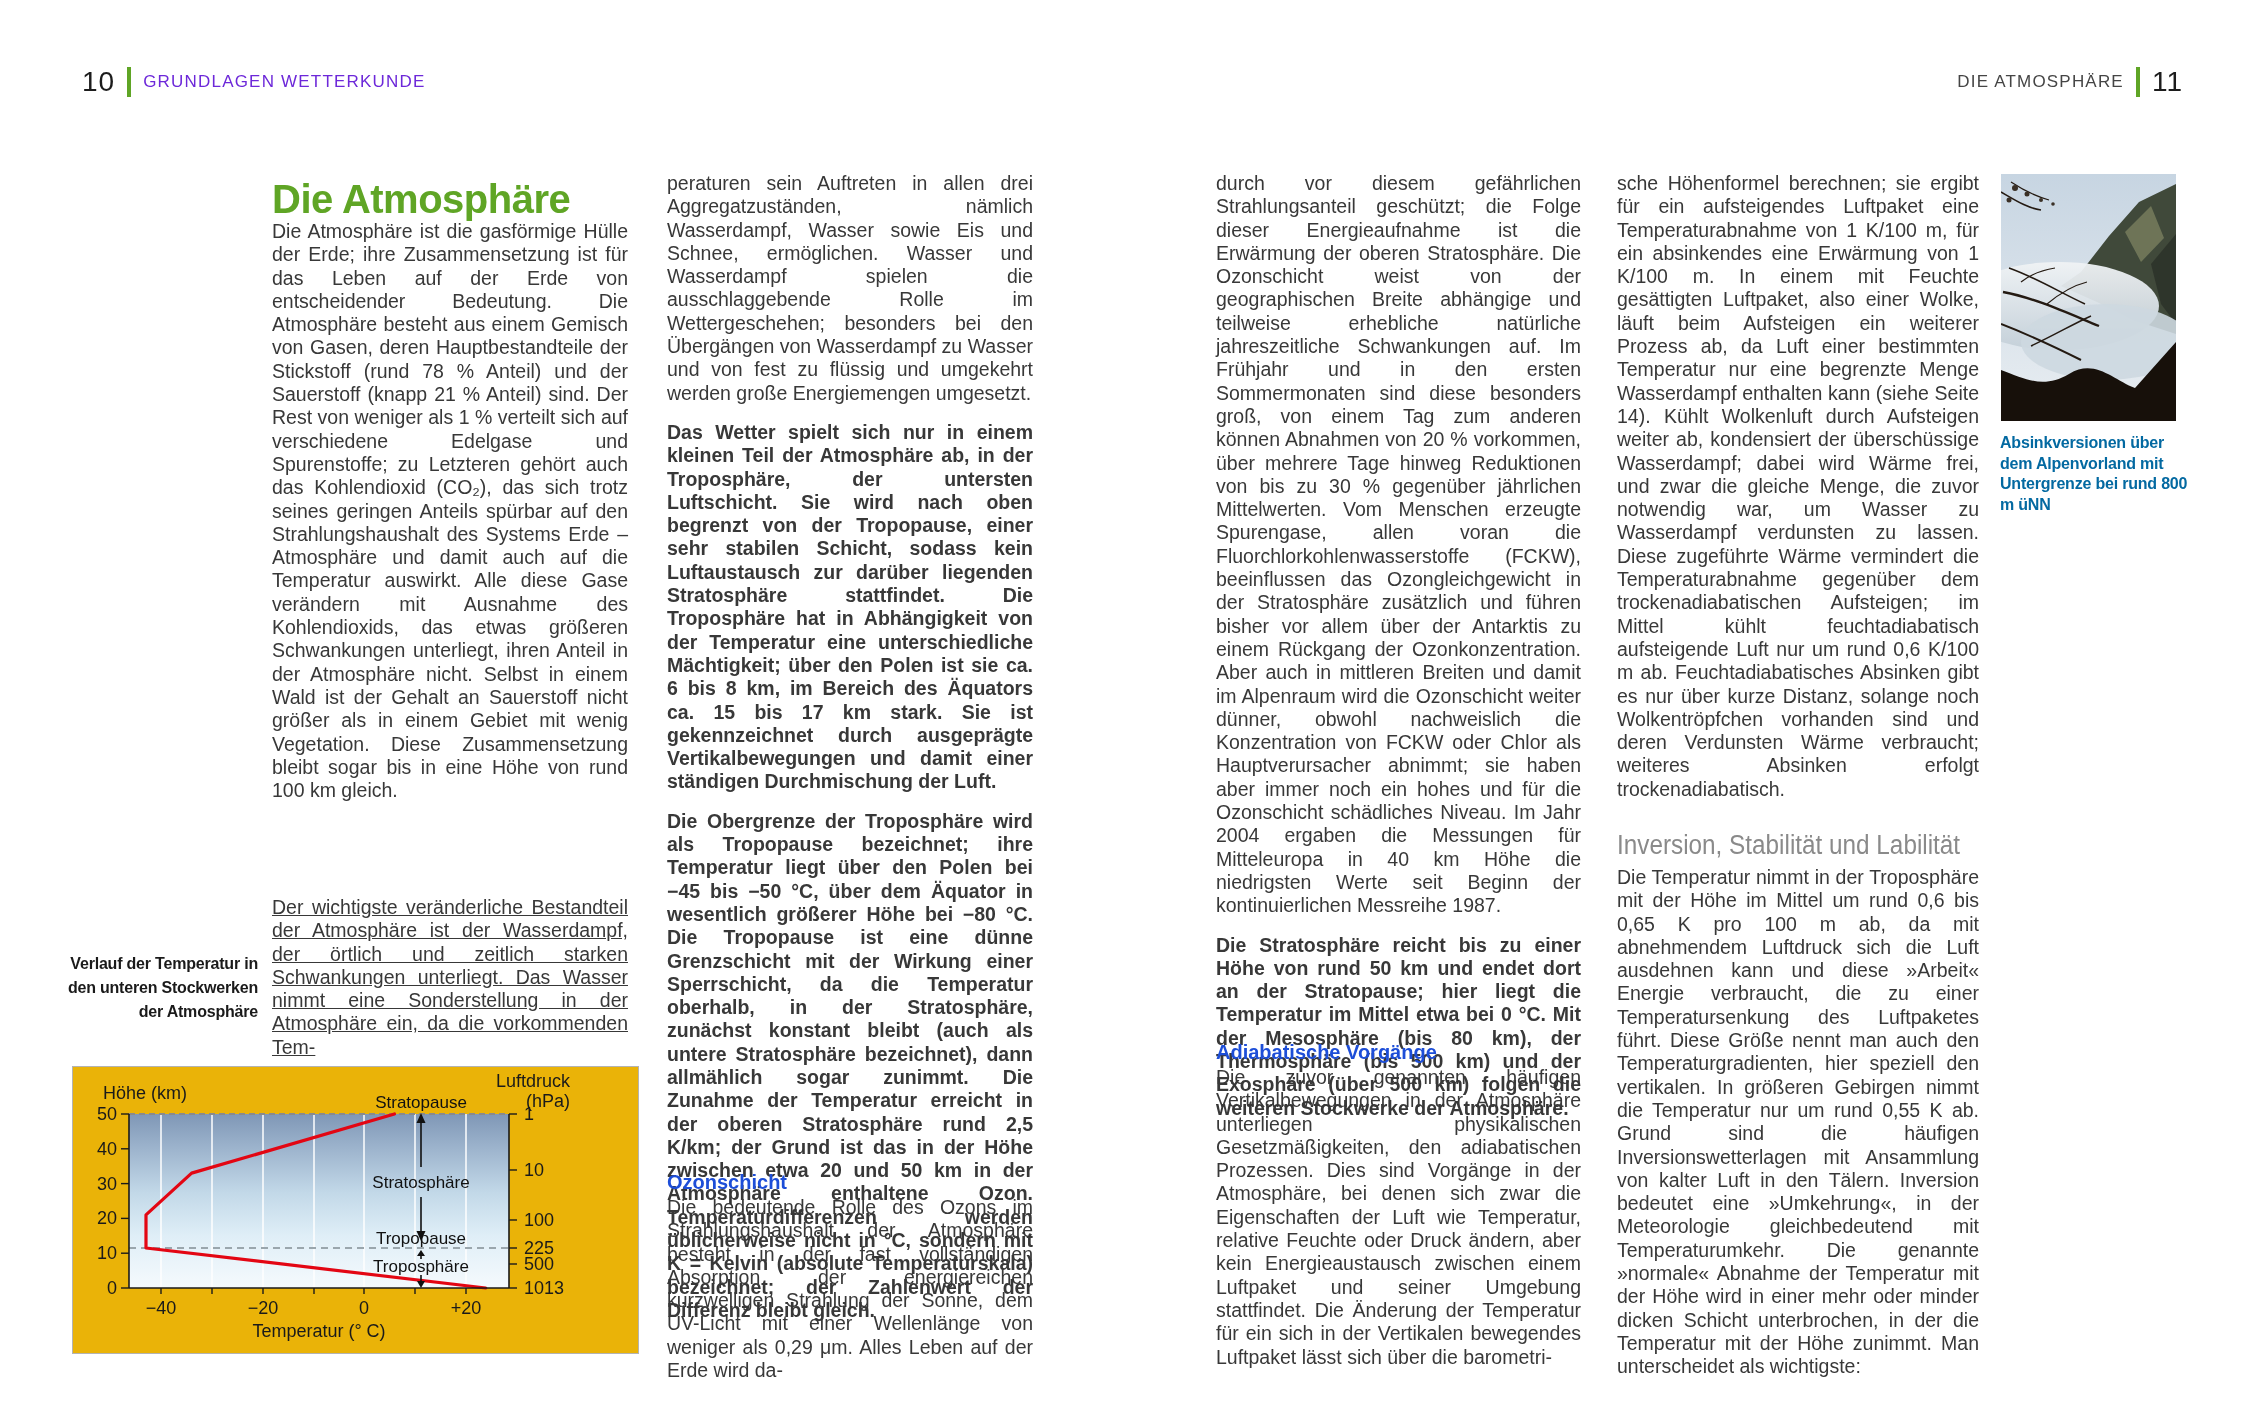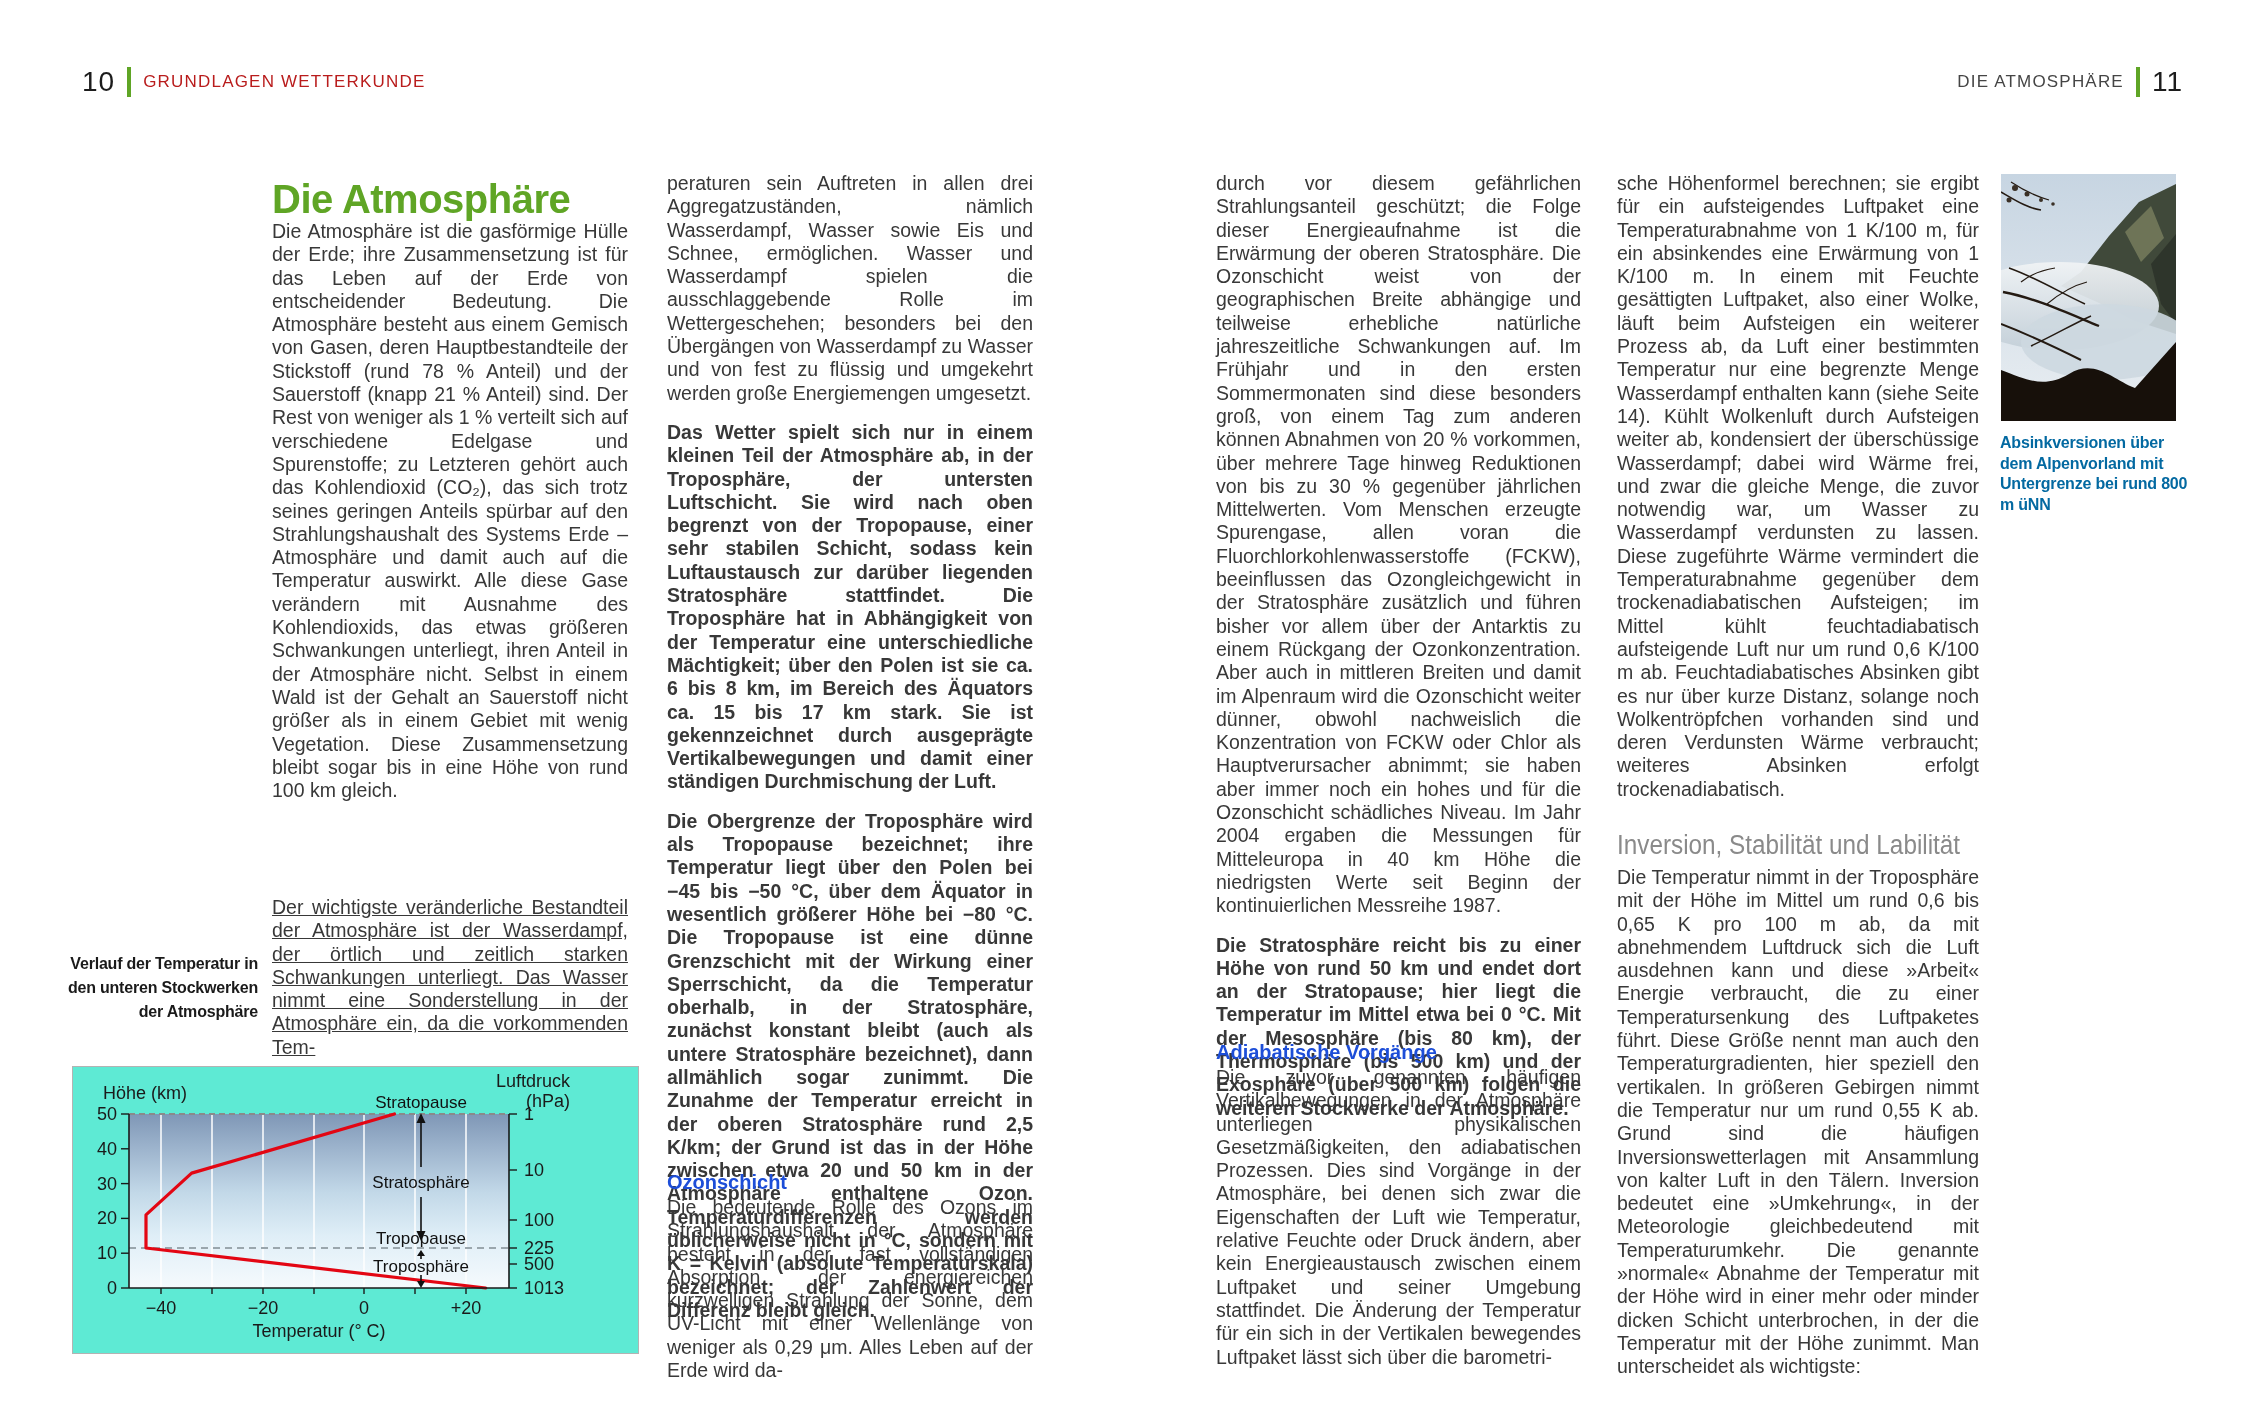--- a/index.html
+++ b/index.html
@@ -2,38 +2,38 @@
 <html><head>
 <meta charset="utf-8">
 <style>
   html,body{margin:0;padding:0;background:#e8e8e8;}
   .page{position:relative;width:2245px;height:1418px;background:#ffffff;overflow:hidden;
         font-family:"Liberation Sans",sans-serif;color:#3a3a3a;}
   
   .runhead{position:absolute;top:66px;display:flex;align-items:center;gap:12px;}
   .runhead .pagenum{font-size:28px;color:#1c1c1c;letter-spacing:1px;}
   .runhead .bar{width:4px;height:30px;background:#5fa525;}
-  .runhead .sect{font-size:17px;letter-spacing:1.2px;color:#b91c1c;}
+  .runhead .sect{font-size:17px;letter-spacing:1.2px;color:#6d28d9;}
   .runhead.right .sect{color:#454545;}
   
   .col{position:absolute;text-align:justify;font-size:19.5px;line-height:23.3px;color:#383838;}
   .col p{margin:0 0 0 0;}
   .col p + p{margin-top:16px;font-weight:bold;}
   .maintitle{position:absolute;left:272px;top:150px;font-size:40px;font-weight:bold;
              color:#5fa525;letter-spacing:-0.5px;}
   .heading-gray{position:absolute;font-size:27px;color:#8a8a8a;line-height:34px;font-weight:normal;}
   .nowrap-head{white-space:nowrap;transform:scaleX(0.9);transform-origin:left top;}
   .subhead{font-weight:bold;color:#1d4ed8;font-size:20px;margin:14px 0 2px 0;line-height:24px;}
   .margincap{position:absolute;left:64px;top:952px;width:194px;text-align:right;
              font-weight:bold;font-size:16px;line-height:24px;color:#1a1a1a;letter-spacing:-0.2px;}
   .photocap{position:absolute;left:2000px;top:433px;width:190px;text-align:left;
             font-weight:bold;font-size:16px;line-height:20.5px;color:#0369a1;letter-spacing:-0.2px;}
   
   .figurebox{position:absolute;left:72px;top:1066px;width:567px;height:288px;
-             background:#5eead4;border:1px solid #b3b3b3;box-sizing:border-box;}
+             background:#eab308;border:1px solid #b3b3b3;box-sizing:border-box;}
   .figurebox svg{display:block;}
   .photo{position:absolute;left:2001px;top:174px;width:175px;height:247px;}
   svg text{font-family:"Liberation Sans",sans-serif;}
 </style>
 </head>
 <body>
 
 <div class="page">
 
   <div class="runhead" style="left:82px;">

